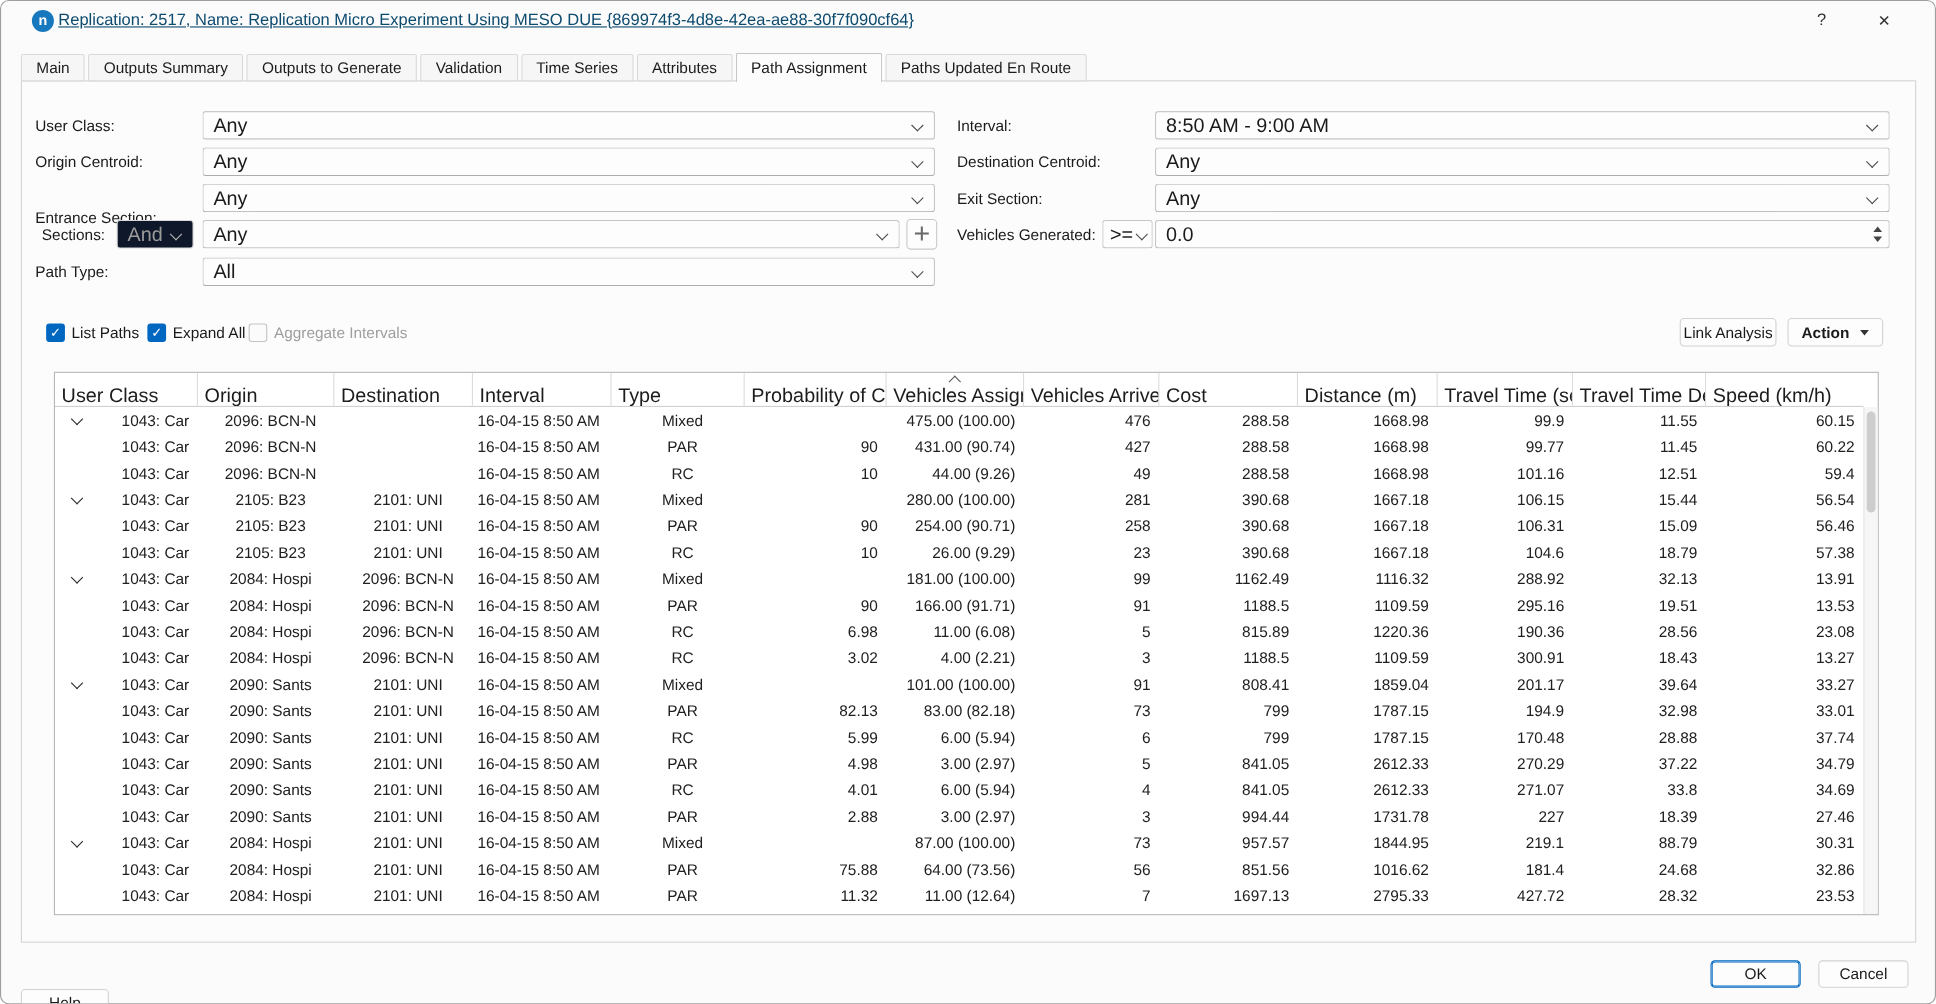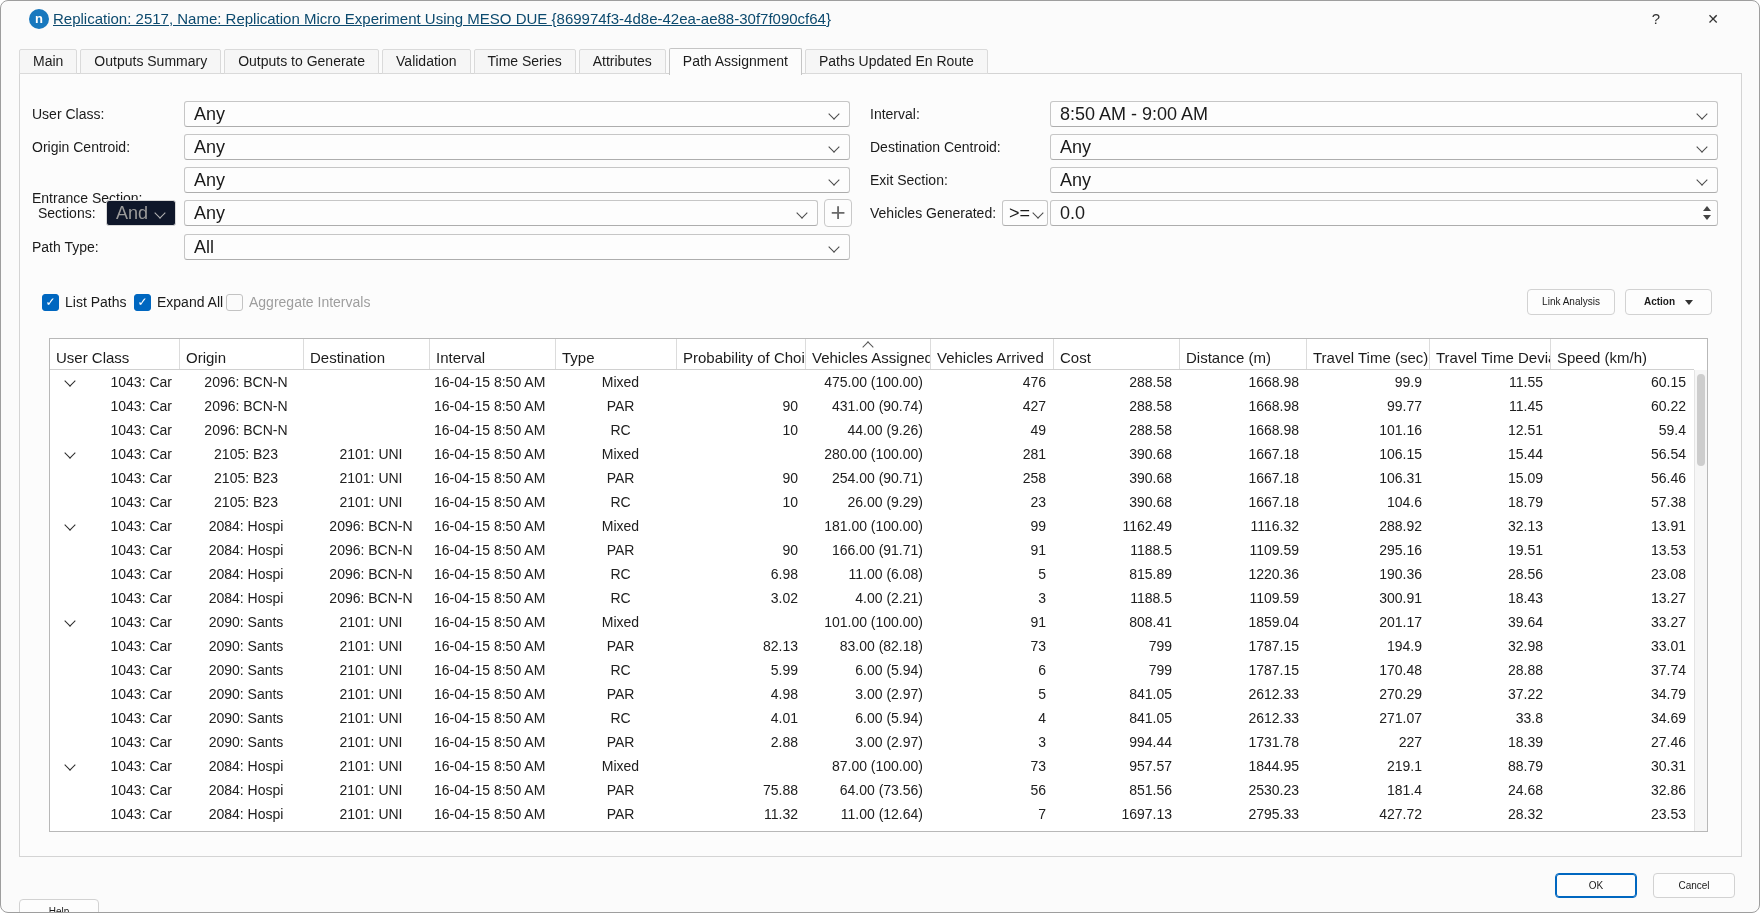--- a/index.html
+++ b/index.html
@@ -34,29 +34,29 @@
   .tri-up{width:0;height:0;border-left:4px solid transparent;border-right:4px solid transparent;border-bottom:5px solid #444;}
   .tri-down{width:0;height:0;border-left:4px solid transparent;border-right:4px solid transparent;border-top:5px solid #444;}
 
   
   .cb{position:absolute;width:17px;height:17px;border:1px solid #8f8f8f;border-radius:3px;background:#fff;box-sizing:border-box;}
   .cb.checked{background:#0067c0;border-color:#0067c0;}
   .cb.checked::after{content:"\2713";color:#fff;font-size:12px;line-height:15px;display:block;text-align:center;}
   .cb.disabled{border-color:#c3c3c3;background:#fbfbfb;}
   .cblabel{position:absolute;height:17px;line-height:17px;white-space:nowrap;}
   .cblabel.dim{color:#9e9e9e;}
-  .btn{position:absolute;height:26px;line-height:24px;border:1px solid #d2d2d2;border-radius:4px;background:#fdfdfd;text-align:center;box-sizing:border-box;font-size:10px;color:#1a1a1a;}
+  .btn{position:absolute;height:26px;line-height:24px;border:1px solid #d2d2d2;border-radius:4px;background:#fdfdfd;text-align:center;box-sizing:border-box;font-size:14px;color:#1a1a1a;}
   .btn.default{border:1px solid #0067c0;box-shadow:inset 0 0 0 1px #0067c0;}
   .actionbtn{display:flex;align-items:center;justify-content:center;gap:10px;}
   .dd-arrow{width:0;height:0;border-left:4px solid transparent;border-right:4px solid transparent;border-top:5px solid #333;}
 
   
   .table{position:absolute;left:29px;top:264px;width:1659px;height:494px;border:1px solid #b8b8b8;background:#fff;box-sizing:border-box;overflow:hidden;}
   .thead{position:absolute;left:0;top:0;width:1644px;height:31px;border-bottom:1px solid #d0d0d0;display:flex;box-sizing:border-box;}
-  .th{height:30px;box-sizing:border-box;border-right:1px solid #dcdcdc;padding:10px 0 0 6px;font-size:15px;color:#1c1c1c;white-space:nowrap;overflow:hidden;}
+  .th{height:30px;box-sizing:border-box;border-right:1px solid #dcdcdc;padding:10px 0 0 6px;font-size:18px;color:#1c1c1c;white-space:nowrap;overflow:hidden;}
   .th:last-of-type{border-right:none;}
   .thead .th:nth-of-type(1){width:130px}.thead .th:nth-of-type(2){width:124px}.thead .th:nth-of-type(3){width:126px}
   .thead .th:nth-of-type(4){width:126px}.thead .th:nth-of-type(5){width:121px}.thead .th:nth-of-type(6){width:129px}
   .thead .th:nth-of-type(7){width:125px}.thead .th:nth-of-type(8){width:123px}.thead .th:nth-of-type(9){width:126px}
   .thead .th:nth-of-type(10){width:127px}.thead .th:nth-of-type(11){width:123px}.thead .th:nth-of-type(12){width:121px}
   .thead .th:nth-of-type(13){width:143px}
   .sort-icon{position:absolute;left:814px;top:4px;width:7px;height:7px;border-left:1.4px solid #555;border-top:1.4px solid #555;transform:rotate(45deg);}
   .tbody{position:absolute;left:4px;top:31px;width:1644px;height:461px;overflow:hidden;}
   .trow{display:flex;height:24px;}
   .td{height:24px;line-height:24px;font-size:14px;color:#202020;white-space:nowrap;overflow:hidden;box-sizing:border-box;position:relative;}
@@ -529,21 +529,21 @@
               <span>1043: Car</span>
             </div>
             <div class="td">2084: Hospi</div>
             <div class="td">2101: UNI</div>
             <div class="td">16-04-15 8:50 AM</div>
             <div class="td">PAR</div>
             <div class="td">75.88</div>
             <div class="td">64.00 (73.56)</div>
             <div class="td">56</div>
             <div class="td">851.56</div>
-            <div class="td">2530.23</div>
+            <div class="td">1016.62</div>
             <div class="td">181.4</div>
             <div class="td">24.68</div>
             <div class="td">32.86</div>
           </div>
           <div class="trow">
             <div class="td">
               
               <span>1043: Car</span>
             </div>
             <div class="td">2084: Hospi</div>

